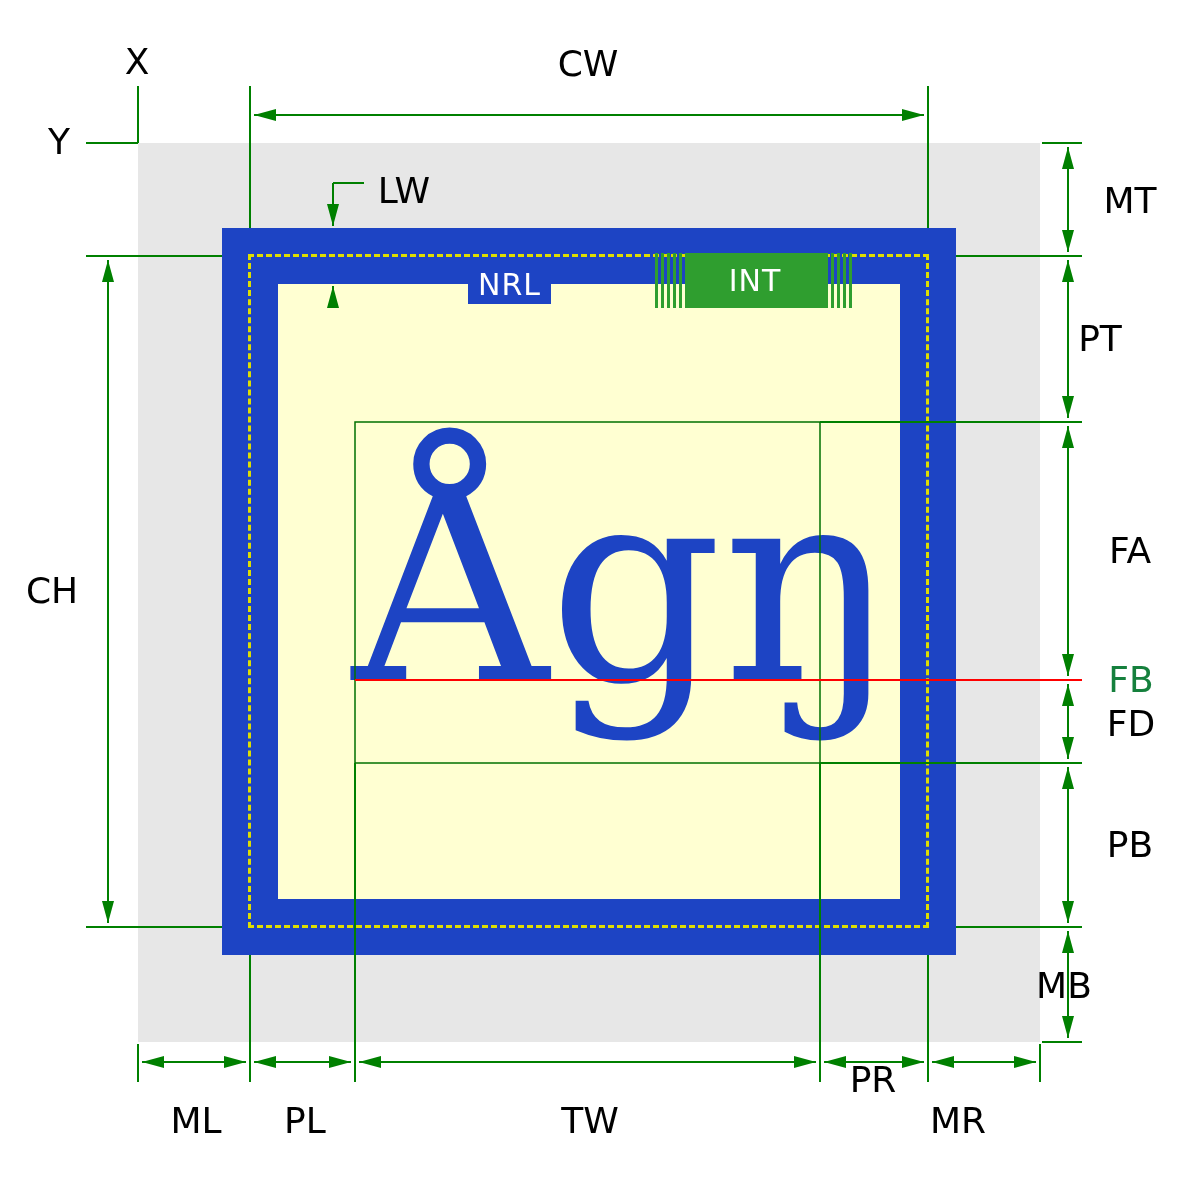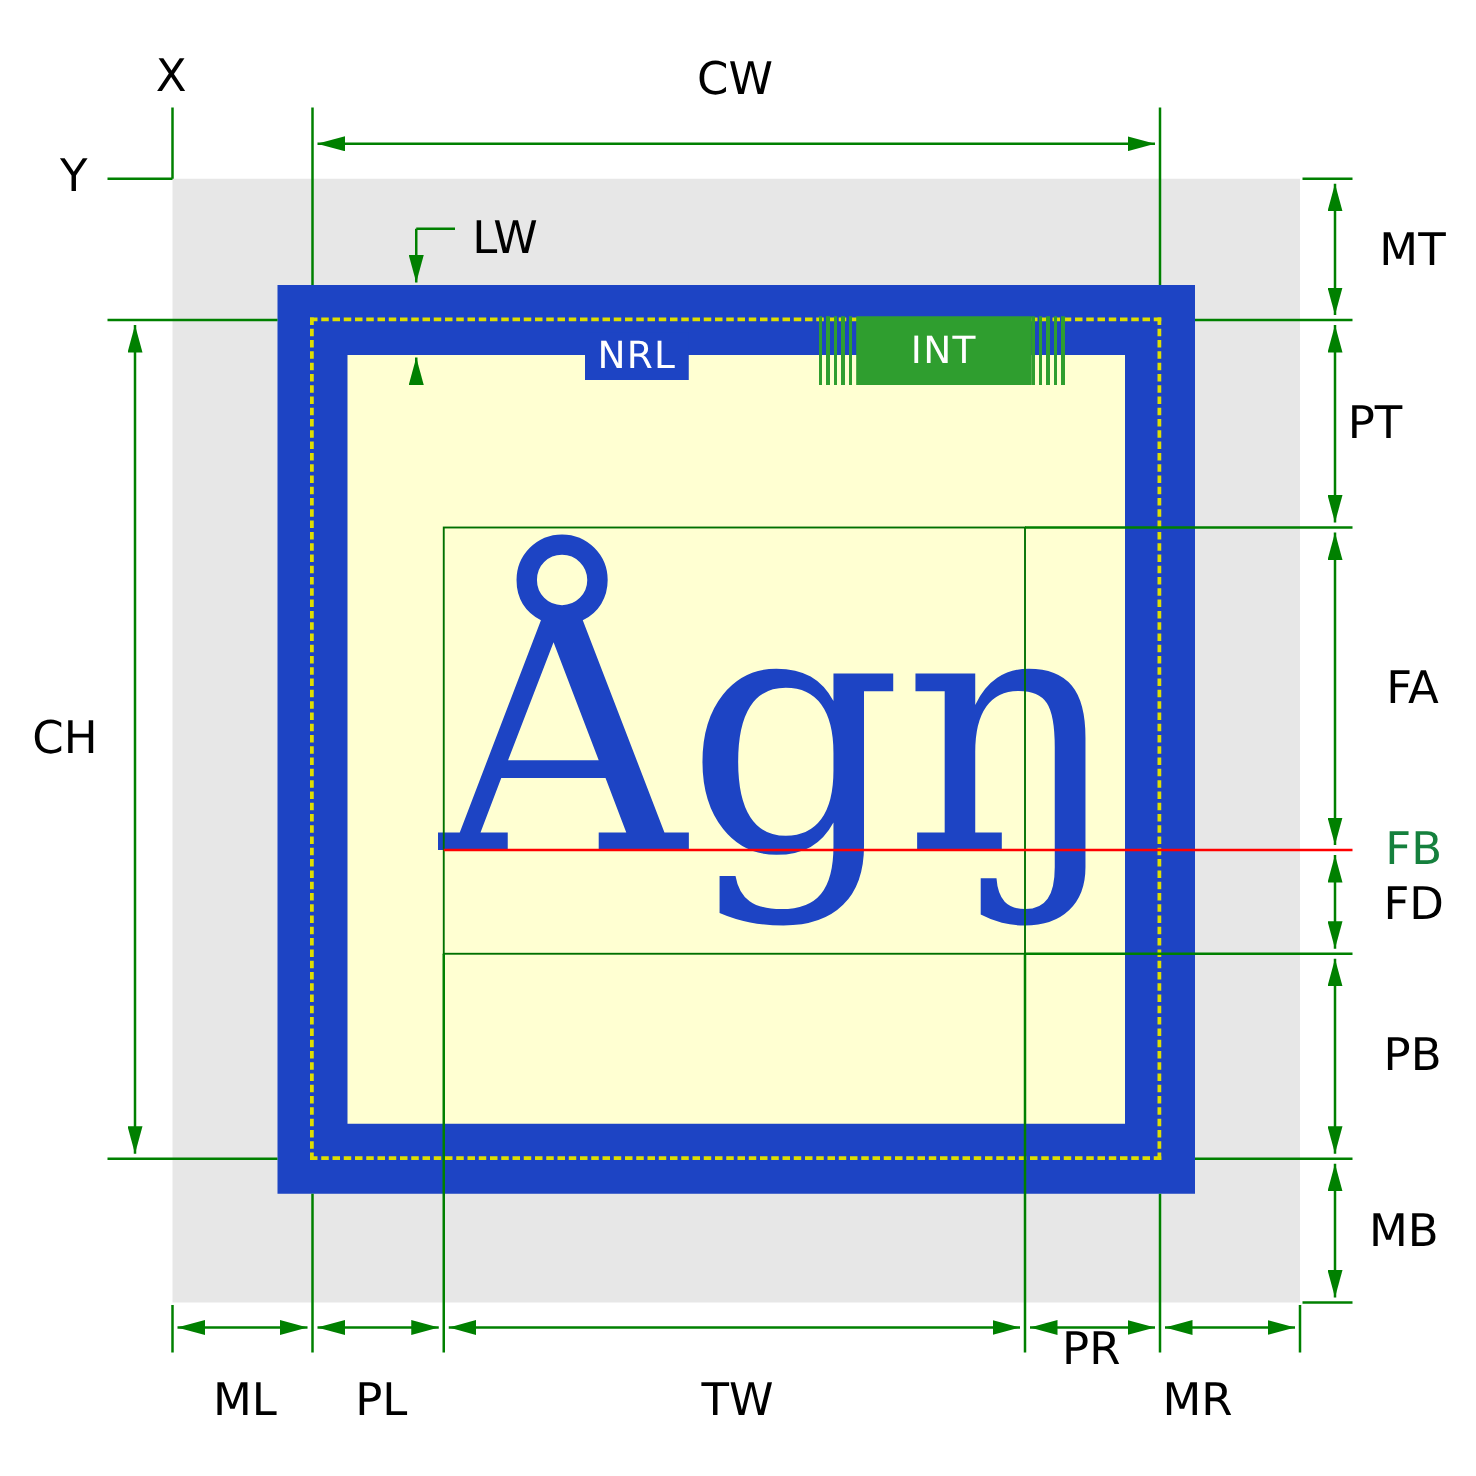--- a/index.html
+++ b/index.html
@@ -112,21 +112,21 @@
   <div class="lbl" style="left:588px;top:64px">CW</div>
   <div class="lbl" style="left:404px;top:191px">LW</div>
   <div class="lbl" style="left:52px;top:591px">CH</div>
 
   <div class="lbl" style="left:1130px;top:201px">MT</div>
   <div class="lbl" style="left:1100px;top:339px">PT</div>
   <div class="lbl" style="left:1130px;top:551px">FA</div>
   <div class="lbl lbl-fb" style="left:1131px;top:680px">FB</div>
   <div class="lbl" style="left:1131px;top:724px">FD</div>
   <div class="lbl" style="left:1130px;top:845px">PB</div>
-  <div class="lbl" style="left:1123px;top:986px">MB</div>
+  <div class="lbl" style="left:1064px;top:986px">MB</div>
 
   <div class="lbl" style="left:196px;top:1121px">ML</div>
   <div class="lbl" style="left:305px;top:1121px">PL</div>
   <div class="lbl" style="left:590px;top:1121px">TW</div>
   <div class="lbl" style="left:873px;top:1080px">PR</div>
   <div class="lbl" style="left:958px;top:1121px">MR</div>
 
   <div class="nrl">NRL</div>
 </div>
 

